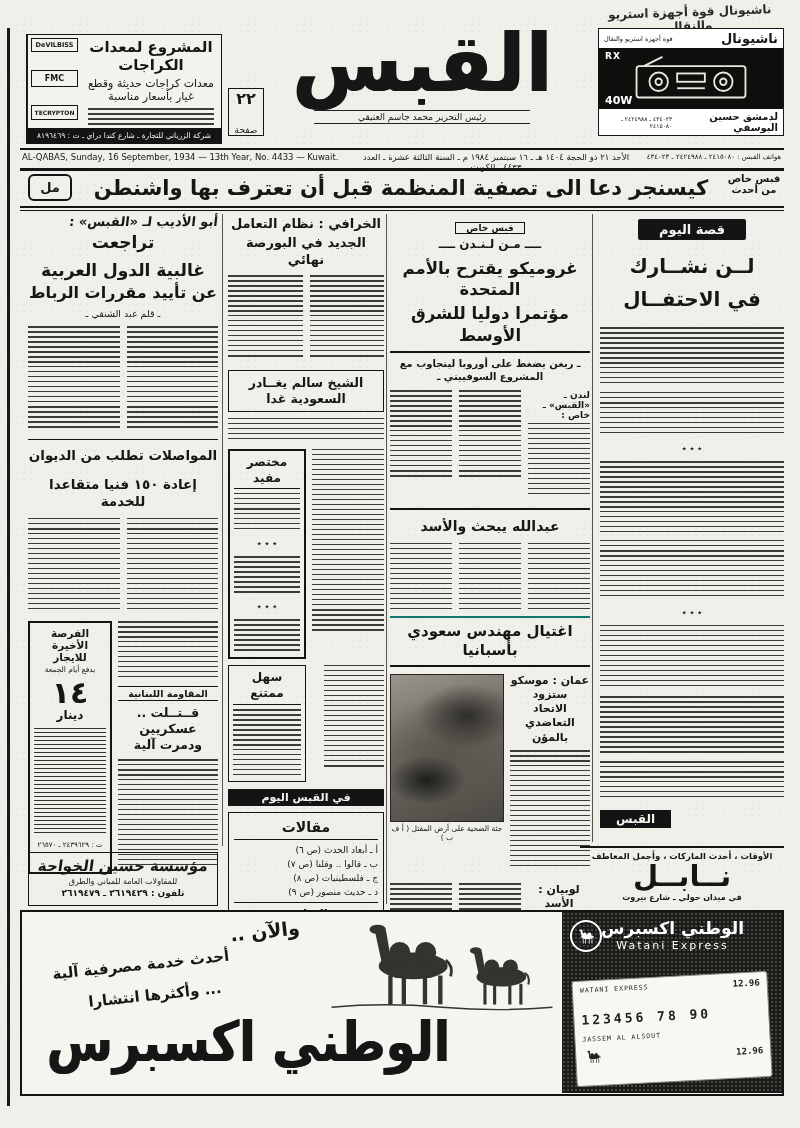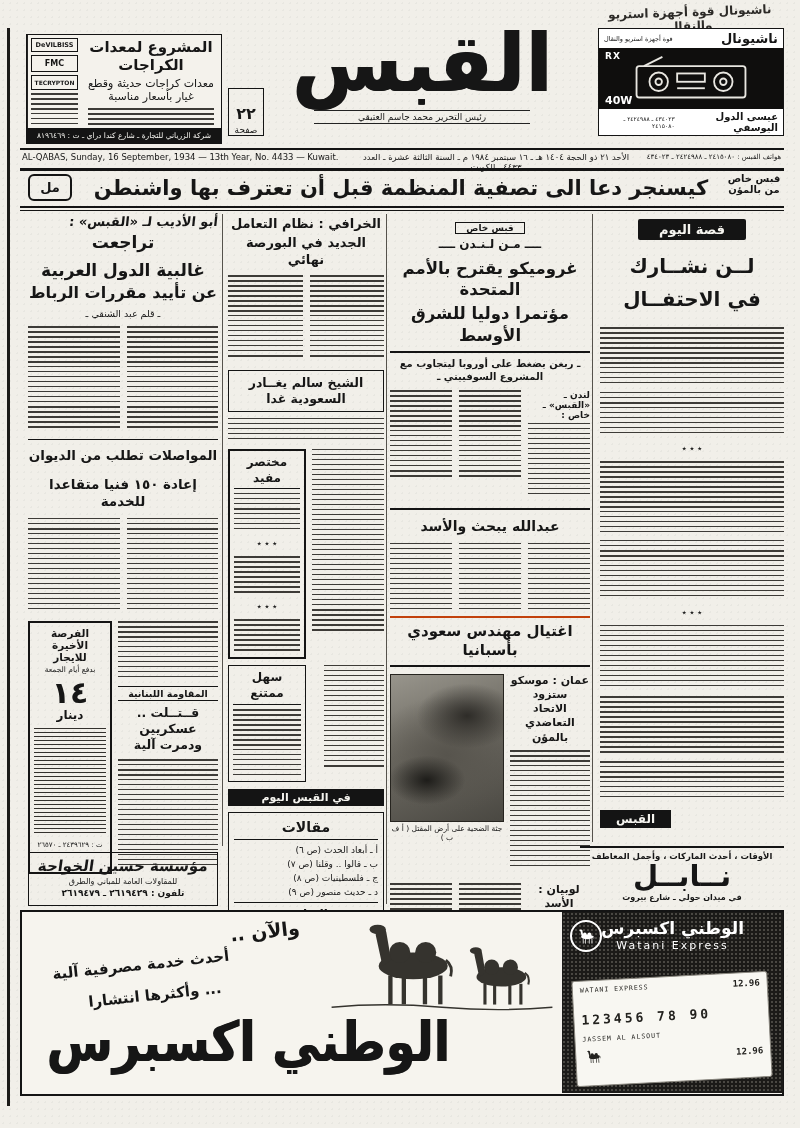--- a/index.html
+++ b/index.html
@@ -41,31 +41,31 @@
 
   <div class="abs b" style="left:588px;top:5px;width:204px;font-size:12px;color:#2c2a27;transform:rotate(-2deg);text-align:center;">ناشيونال قوة أجهزة استريو والنقال</div>
 
   <div class="abs box" style="left:26px;top:34px;width:196px;height:110px;background:#f4f2ec;display:flex;flex-direction:column;">
     <div style="display:flex;flex:1;min-height:0;">
       <div style="flex:1;padding:3px 5px;min-width:0;">
         <div class="b c" style="font-size:15px;line-height:1.2;">المشروع لمعدات الكراجات</div>
         <div class="c" style="font-size:11px;margin-top:3px;">معدات كراجات حديثة وقطع غيار بأسعار مناسبة</div>
         <div class="ft" style="height:34px;margin:5px 2px 0;"></div>
       </div>
-      <div style="width:54px;border-left:1px solid #222;display:flex;flex-direction:column;gap:3px;padding:3px;">
+      <div style="width:54px;border-left:1px solid #222;display:flex;flex-direction:column;gap:18px;padding:3px;">
         <div class="box b c" style="font-size:6.5px;padding:2px 0;">DeVILBISS</div>
         <div class="box b c" style="font-size:8px;padding:3px 0;">FMC</div>
         <div class="box b c" style="font-size:6px;padding:3px 0;">TECRYPTON</div>
         <div class="ft" style="flex:1;margin:0;"></div>
       </div>
     </div>
     <div class="lblk c" style="font-size:7.5px;padding:3px 0;">شركة الزرياني للتجارة ـ شارع كندا دراي ـ ت : ٨١٩٦٤٦٩</div>
   </div>
 
-  <div class="abs box" style="left:228px;top:88px;width:36px;height:48px;display:flex;flex-direction:column;align-items:center;justify-content:flex-end;gap:2px;">
+  <div class="abs box" style="left:228px;top:88px;width:36px;height:48px;display:flex;flex-direction:column;align-items:center;justify-content:space-between;gap:2px;">
     <div class="b" style="font-size:16px;">٢٢</div>
     <div style="font-size:9px;">صفحة</div>
   </div>
 
   <div class="abs c" style="left:272px;top:22px;width:300px;">
     <div style="font-size:80px;font-weight:bold;line-height:1.05;letter-spacing:-2px;text-shadow:1px 0 0 #161616;">القبس</div>
     <div style="font-size:9px;margin:4px auto 0;border-top:1px solid #222;border-bottom:1px solid #222;padding:1px 0;width:72%;">رئيس التحرير محمد جاسم العتيقي</div>
   </div>
 
   <div class="abs box" style="left:598px;top:28px;width:186px;height:108px;display:flex;flex-direction:column;background:#fff;">
@@ -83,36 +83,36 @@
             <circle cx="100" cy="29" r="3.5"></circle>
           <rect x="50" y="20" width="30" height="9"></rect>
           <line x1="50" y1="36" x2="80" y2="36"></line>
           <line x1="14" y1="12" x2="34" y2="2"></line>
         </g>
       </svg>
       <div class="abs b" style="left:6px;top:3px;color:#fff;font-size:9px;letter-spacing:1px;">RX</div>
       <div class="abs b" style="left:6px;bottom:2px;color:#fff;font-size:11px;">40W</div>
     </div>
     <div style="display:flex;align-items:center;padding:2px 5px;">
-      <div class="b" style="font-size:10px;">عيسى الدول اليوسفي</div>
+      <div class="b" style="font-size:10px;">لدمشق حسين اليوسفي</div>
       <div style="font-size:6px;margin-inline-start:auto;">٤٣٤٠٢٣ ـ ٢٤٢٤٩٨٨ ـ ٢٤١٥٠٨٠</div>
     </div>
   </div>
 
   <div class="hr" style="left:20px;top:148px;width:764px;height:2px;"></div>
 
   <div class="abs" style="left:22px;top:152px;width:330px;font-size:8.5px;direction:ltr;text-align:left;">AL-QABAS, Sunday, 16 September, 1934 — 13th Year, No. 4433 — Kuwait.</div>
   <div class="abs c" style="left:356px;top:152px;width:280px;font-size:8.5px;">الأحد ٢١ ذو الحجة ١٤٠٤ هـ ـ ١٦ سبتمبر ١٩٨٤ م ـ السنة الثالثة عشرة ـ العدد ٤٤٣٣ ـ الكويت</div>
   <div class="abs c" style="left:644px;top:153px;width:140px;font-size:7px;">هواتف القبس : ٢٤١٥٠٨٠ ـ ٢٤٢٤٩٨٨ ـ ٤٣٤٠٢٣</div>
 
   <div class="hr" style="left:20px;top:168px;width:764px;height:3px;"></div>
 
   <div class="abs c" style="left:724px;top:173px;width:60px;">
     <div class="b" style="font-size:10px;">قبس خاص</div>
-    <div class="b" style="font-size:10px;">من بالمؤن</div>
+    <div class="b" style="font-size:10px;">من أحدث</div>
   </div>
   <div class="abs hl" style="left:86px;top:172px;width:630px;font-size:21px;line-height:32px;white-space:nowrap;overflow:hidden;">كيسنجر دعا الى تصفية المنظمة قبل أن تعترف بها واشنطن</div>
   <div class="abs c b" style="left:28px;top:174px;width:44px;height:27px;border:2px solid #141414;border-radius:6px;font-size:13px;line-height:24px;">مل</div>
 
   <div class="hr" style="left:20px;top:206px;width:764px;height:2px;"></div>
   <div class="hr" style="left:20px;top:210px;width:764px;height:1px;"></div>
 
   <div class="vr" style="left:222px;top:214px;height:632px;"></div>
   <div class="vr" style="left:386px;top:214px;height:690px;"></div>
   <div class="vr" style="left:592px;top:214px;height:628px;"></div>
@@ -165,21 +165,21 @@
           </div>
         <div>
             <div class="ft" style="height:66px;"></div>
           </div>
         <div>
             <div class="ft" style="height:66px;"></div>
           </div>
       </div>
     </div>
 
-    <div class="hl" style="border-top:2px solid #c2410c;border-bottom:2px solid #141414;padding:4px 0;font-size:15px;">اغتيال مهندس سعودي بأسبانيا</div>
+    <div class="hl" style="border-top:2px solid #0f766e;border-bottom:2px solid #141414;padding:4px 0;font-size:15px;">اغتيال مهندس سعودي بأسبانيا</div>
 
     <div style="display:flex;gap:6px;margin-top:7px;">
       <div style="flex:1;min-width:0;">
         <div class="hl" style="font-size:11px;">عمان : موسكو ستزود</div>
         <div class="hl" style="font-size:11px;">الاتحاد التعاضدي بالمؤن</div>
         <div class="ft" style="height:118px;margin-top:5px;"></div>
       </div>
       <div style="width:114px;">
         <div class="photo" style="height:148px;"></div>
         <div class="c" style="font-size:7.5px;margin-top:2px;">جثة الضحية على أرض المقتل ( أ ف ب )</div>

